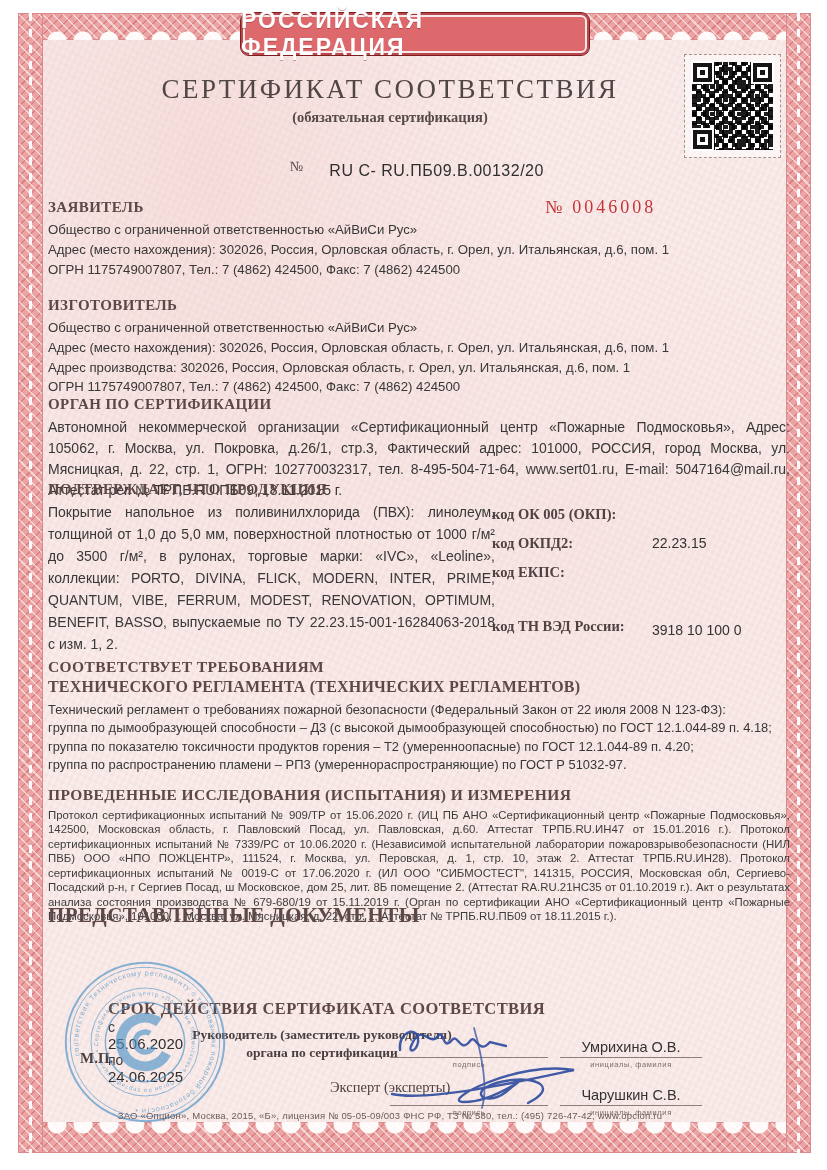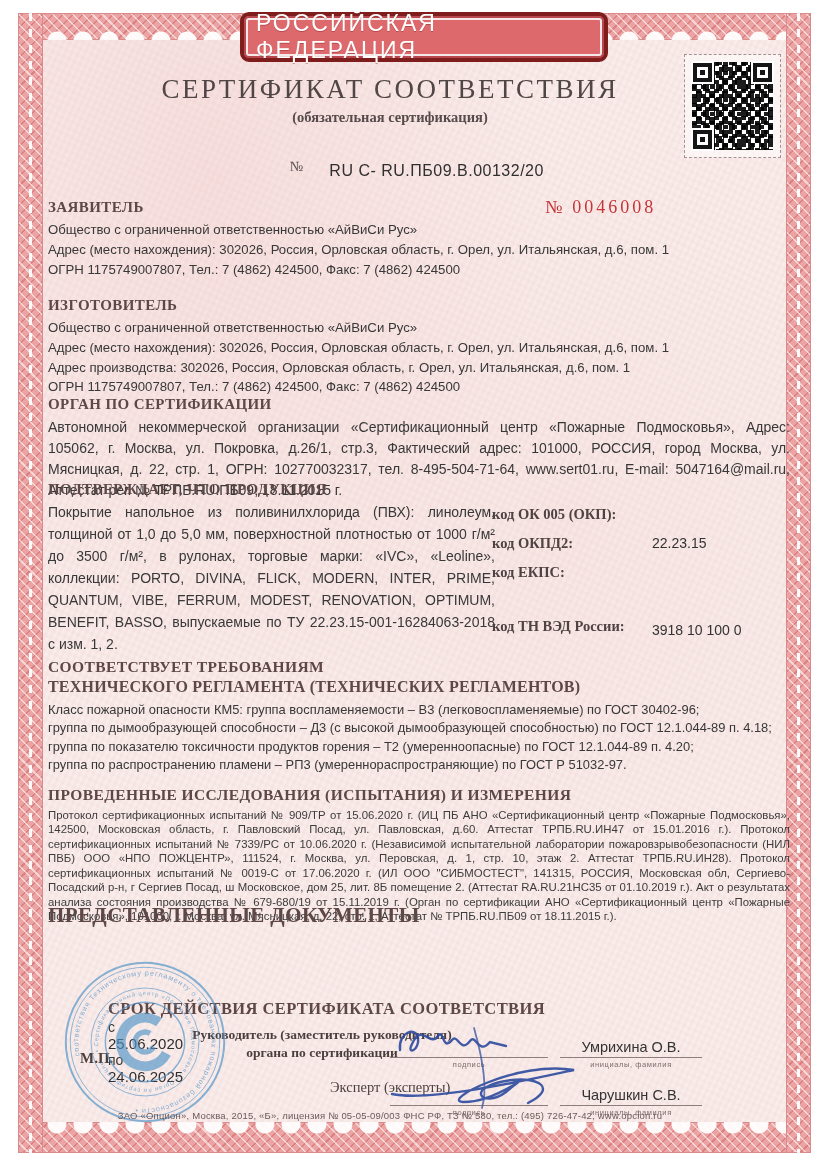--- a/index.html
+++ b/index.html
@@ -41,26 +41,25 @@
     background-image:
       radial-gradient(ellipse at 22% 12%, rgba(238,190,190,.30), transparent 42%),
       radial-gradient(ellipse at 70% 45%, rgba(238,200,200,.18), transparent 50%),
       repeating-linear-gradient(115deg, rgba(214,158,158,.07) 0 3px, transparent 3px 6px),
       repeating-linear-gradient(25deg, rgba(214,158,158,.05) 0 3px, transparent 3px 7px);
   }
   
   .badge{
     position:absolute; left:240px; top:12px; width:348px; height:42px;
     background:#dd696d; border-radius:9px;
-    border:4px solid #7f1d1d;
+    border:1px solid #7f1d1d;
     box-shadow: inset 0 0 0 2px #b8484d, inset 0 0 0 4px #f7e9e9;
     display:flex; align-items:center; justify-content:center;
-    color:#ffffff; font-weight:normal; font-size:23px; letter-spacing:2px;
+    color:#ffffff; font-weight:bold; font-size:23px; letter-spacing:2px;
     text-shadow:0 1px 0 rgba(120,30,30,.4);
-    padding-left:12px;
   }
   .doc-title{
     position:absolute; left:60px; top:74px; width:660px; text-align:center;
     font-family:"Liberation Serif", serif; font-size:27px; color:#514646; letter-spacing:2.5px;
   }
   .doc-subtitle{
     position:absolute; left:60px; top:109px; width:660px; text-align:center;
     font-family:"Liberation Serif", serif; font-weight:bold; font-size:14.5px; color:#564a4a;
   }
   
@@ -241,21 +240,21 @@
       <div class="code-row" style="top:112px;">
         <span class="code-label">код ТН ВЭД России:</span>
         <span class="code-value" style="top:5px;">3918 10 100 0</span>
       </div>
     </div>
   </div>
 
   <div class="sec" style="top:658px;">
     <div class="h" style="font-size:15.5px; margin-bottom:1px;">СООТВЕТСТВУЕТ ТРЕБОВАНИЯМ</div>
     <div class="sub-h">ТЕХНИЧЕСКОГО РЕГЛАМЕНТА (ТЕХНИЧЕСКИХ РЕГЛАМЕНТОВ)</div>
-    <div class="comp-line">Класс пожарной опасности КМ5: группа воспламеняемости – В3 (легковоспламеняемые) по ГОСТ 30402-96;</div>
+    <div class="comp-line">Технический регламент о требованиях пожарной безопасности (Федеральный Закон от 22 июля 2008 N 123-ФЗ):</div>
     <div class="comp-line">группа по дымообразующей способности – Д3 (с высокой дымообразующей способностью) по ГОСТ 12.1.044-89 п. 4.18;</div>
     <div class="comp-line">группа по показателю токсичности продуктов горения – Т2 (умеренноопасные) по ГОСТ 12.1.044-89 п. 4.20;</div>
     <div class="comp-line">группа по распространению пламени – РП3 (умереннораспространяющие) по ГОСТ Р 51032-97.</div>
   </div>
 
   <div class="sec" style="top:786px;">
     <div class="h" style="font-size:15.5px;">ПРОВЕДЕННЫЕ ИССЛЕДОВАНИЯ (ИСПЫТАНИЯ) И ИЗМЕРЕНИЯ</div>
     <div class="tests-par">Протокол сертификационных испытаний № 909/ТР от 15.06.2020 г. (ИЦ ПБ АНО «Сертификационный центр «Пожарные Подмосковья», 142500, Московская область, г. Павловский Посад, ул. Павловская, д.60. Аттестат ТРПБ.RU.ИН47 от 15.01.2016 г.).  Протокол сертификационных испытаний № 7339/РС от 10.06.2020 г. (Независимой испытательной лаборатории пожаровзрывобезопасности (НИЛ ПВБ) ООО «НПО ПОЖЦЕНТР», 111524, г. Москва, ул. Перовская, д. 1, стр. 10, этаж 2. Аттестат ТРПБ.RU.ИН28).  Протокол сертификационных испытаний № 0019-С от 17.06.2020 г. (ИЛ ООО "СИБМОСТЕСТ", 141315, РОССИЯ, Московская обл, Сергиево-Посадский р-н, г Сергиев Посад, ш Московское, дом 25, лит. 8Б помещение 2. (Аттестат RA.RU.21НС35 от 01.10.2019 г.).  Акт о результатах анализа состояния производства № 679-680/19 от 15.11.2019 г. (Орган по сертификации АНО «Сертификационный центр «Пожарные Подмосковья», 101000, г. Москва, ул. Мясницкая, д. 22, стр. 1, Аттестат № ТРПБ.RU.ПБ09 от 18.11.2015 г.).</div>
   </div>
 

